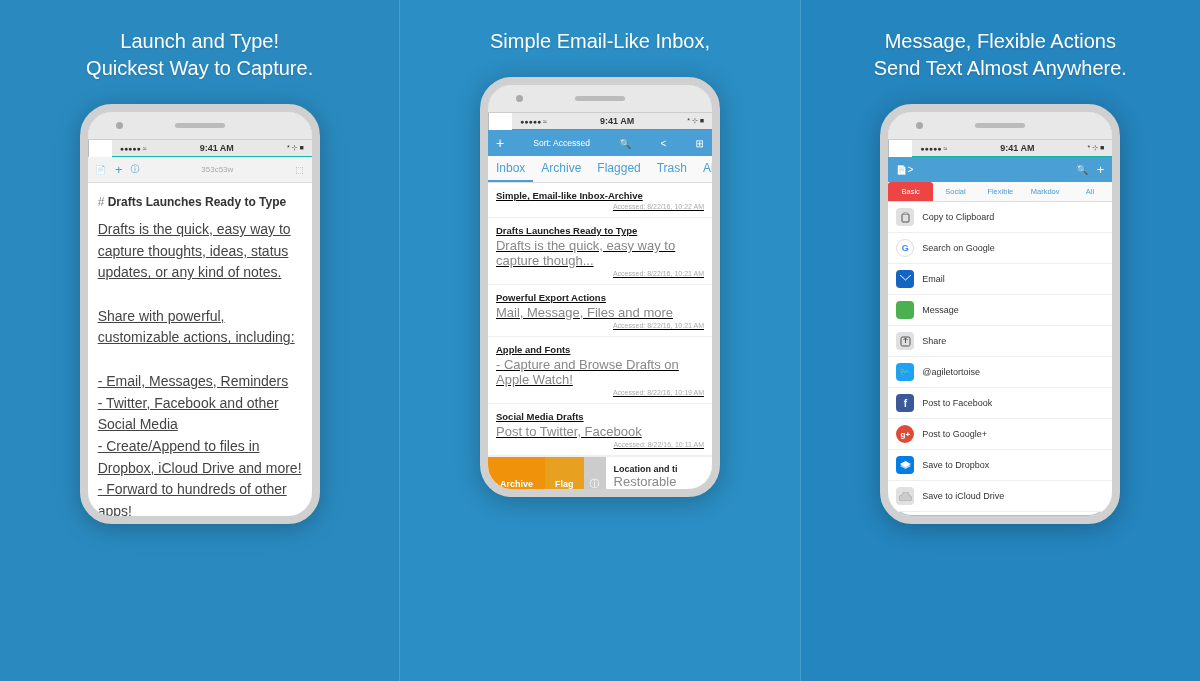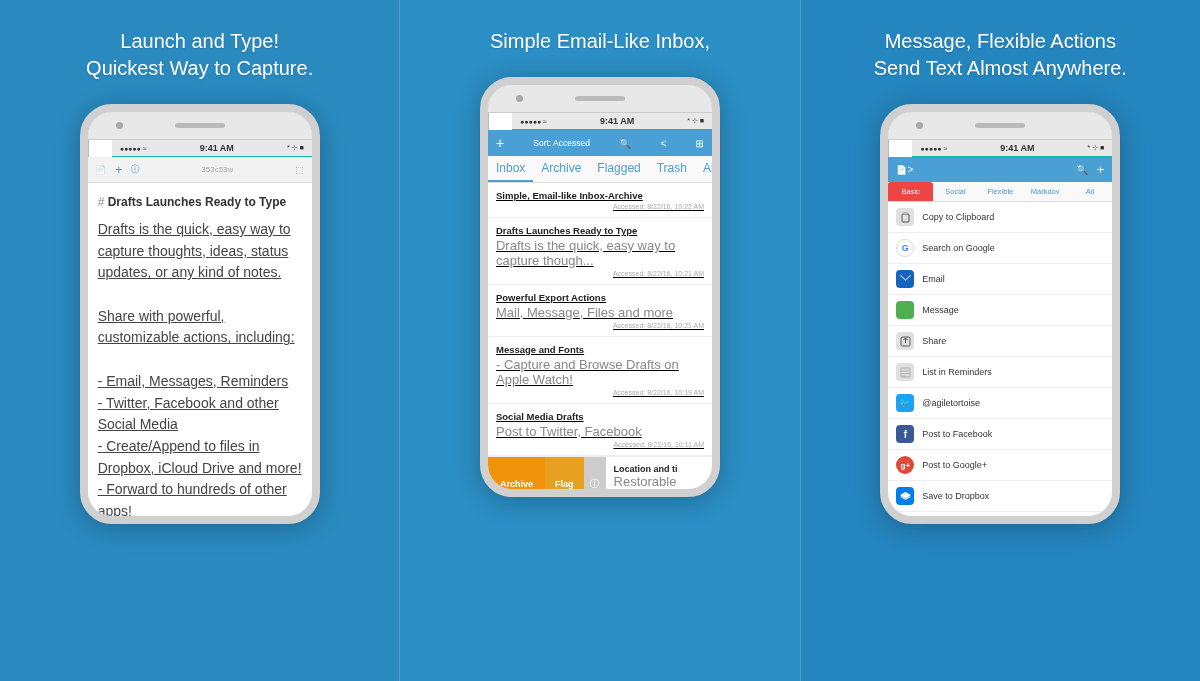--- a/index.html
+++ b/index.html
@@ -339,21 +339,21 @@
         <div class="inbox-item-title">Drafts Launches Ready to Type</div>
         <div class="inbox-item-sub">Drafts is the quick, easy way to capture though...</div>
         <div class="inbox-item-date">Accessed: 8/22/16, 10:21 AM</div>
       </div>
       <div class="inbox-item">
         <div class="inbox-item-title">Powerful Export Actions</div>
         <div class="inbox-item-sub">Mail, Message, Files and more</div>
         <div class="inbox-item-date">Accessed: 8/22/16, 10:21 AM</div>
       </div>
       <div class="inbox-item">
-        <div class="inbox-item-title">Message and Fonts</div>
+        <div class="inbox-item-title">Apple and Fonts</div>
         <div class="inbox-item-sub">- Capture and Browse Drafts on Apple Watch!</div>
         <div class="inbox-item-date">Accessed: 8/22/16, 10:19 AM</div>
       </div>
       <div class="inbox-item">
         <div class="inbox-item-title">Social Media Drafts</div>
         <div class="inbox-item-sub">Post to Twitter, Facebook</div>
         <div class="inbox-item-date">Accessed: 8/22/16, 10:11 AM</div>
       </div>
       <div class="inbox-swipe-row">
         <div class="inbox-swipe-archive">Archive</div>
@@ -437,31 +437,20 @@
         <div class="action-icon icon-share">
           <svg width="11" height="11" viewBox="0 0 11 11">
               <rect x="1" y="1" width="9" height="9" rx="1.5" fill="none" stroke="#555" stroke-width="1"></rect>
               <polyline points="5.5,2 5.5,7" stroke="#555" stroke-width="1"></polyline>
               <polyline points="3.5,4 5.5,2 7.5,4" fill="none" stroke="#555" stroke-width="1"></polyline>
             </svg>
         </div>
         <span>Share</span>
       </div>
       <div class="action-item">
-        <div class="action-icon icon-reminder">
-          <svg width="11" height="11" viewBox="0 0 11 11">
-              <rect x="1" y="1" width="9" height="9" rx="1" fill="none" stroke="#aaa" stroke-width="1"></rect>
-              <line x1="2" y1="4" x2="9" y2="4" stroke="#aaa" stroke-width="0.8"></line>
-              <line x1="2" y1="6.5" x2="9" y2="6.5" stroke="#aaa" stroke-width="0.8"></line>
-              <line x1="2" y1="9" x2="6" y2="9" stroke="#aaa" stroke-width="0.8"></line>
-            </svg>
-        </div>
-        <span>List in Reminders</span>
-      </div>
-      <div class="action-item">
         <div class="action-icon icon-twitter" style="font-size:9px;border-radius:4px;">🐦</div>
         <span>@agiletortoise</span>
       </div>
       <div class="action-item">
         <div class="action-icon icon-facebook" style="font-size:10px;font-weight:bold;color:white;background:#3b5998;border-radius:4px;">f</div>
         <span>Post to Facebook</span>
       </div>
       <div class="action-item">
         <div class="action-icon icon-googleplus" style="font-size:8px;font-weight:bold;color:white;background:#dd4b39;border-radius:50%;">g+</div>
         <span>Post to Google+</span>

